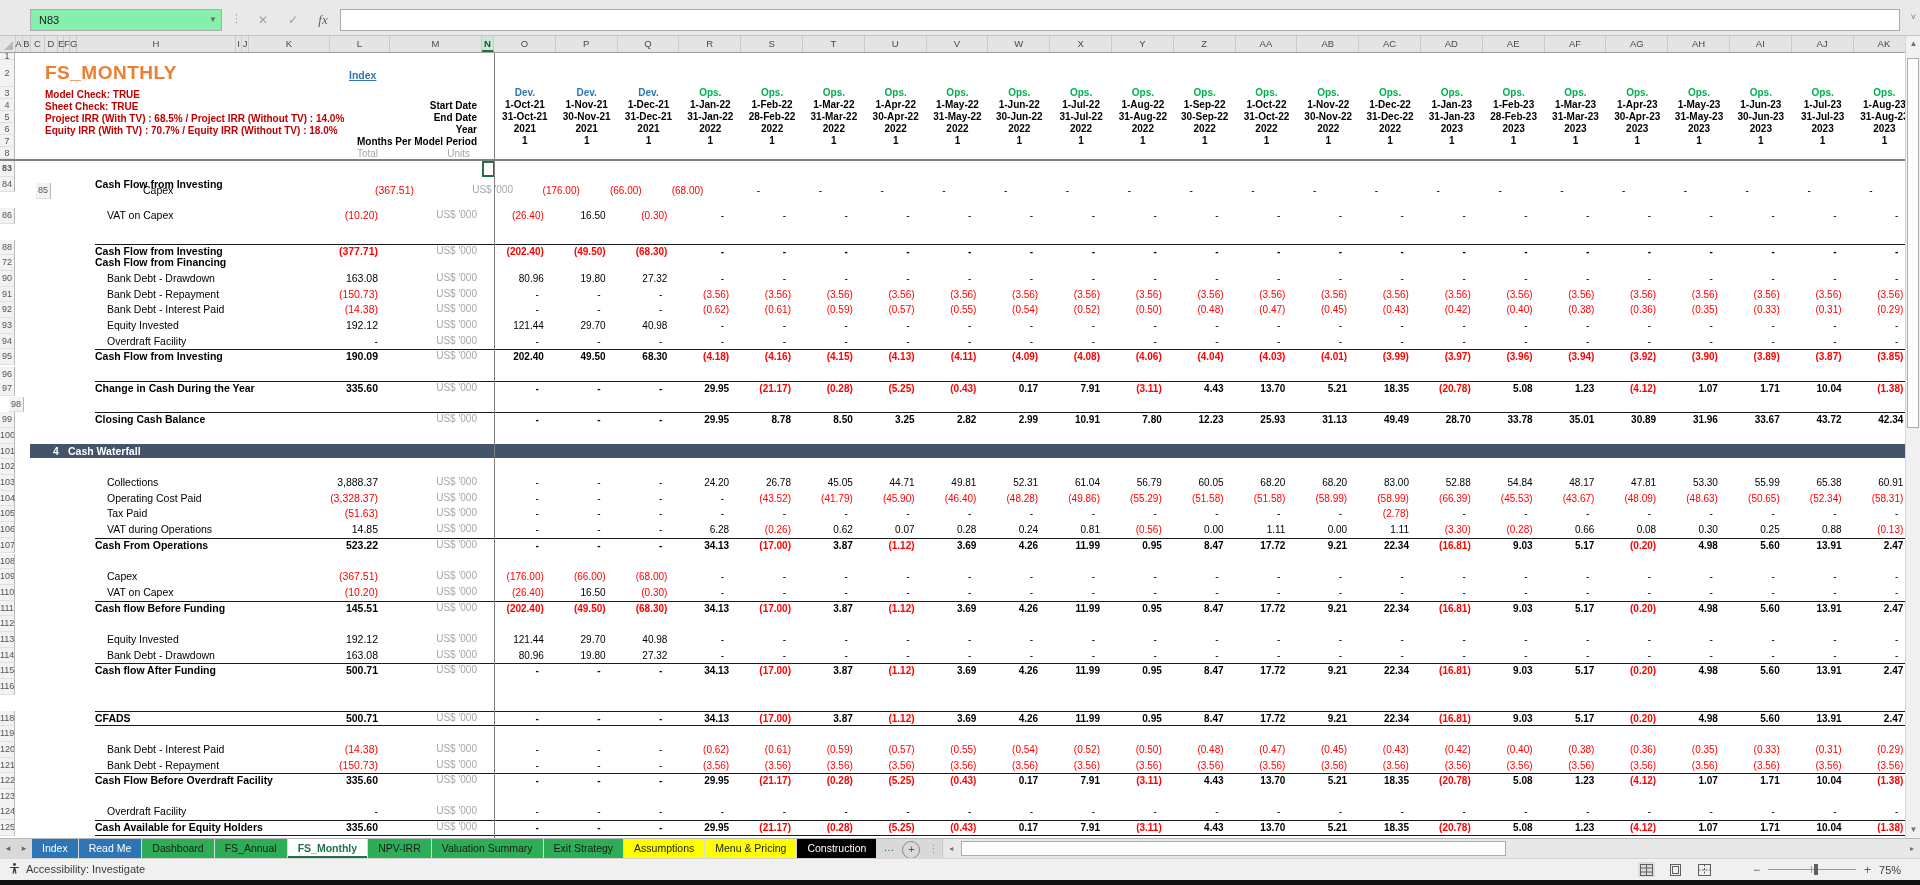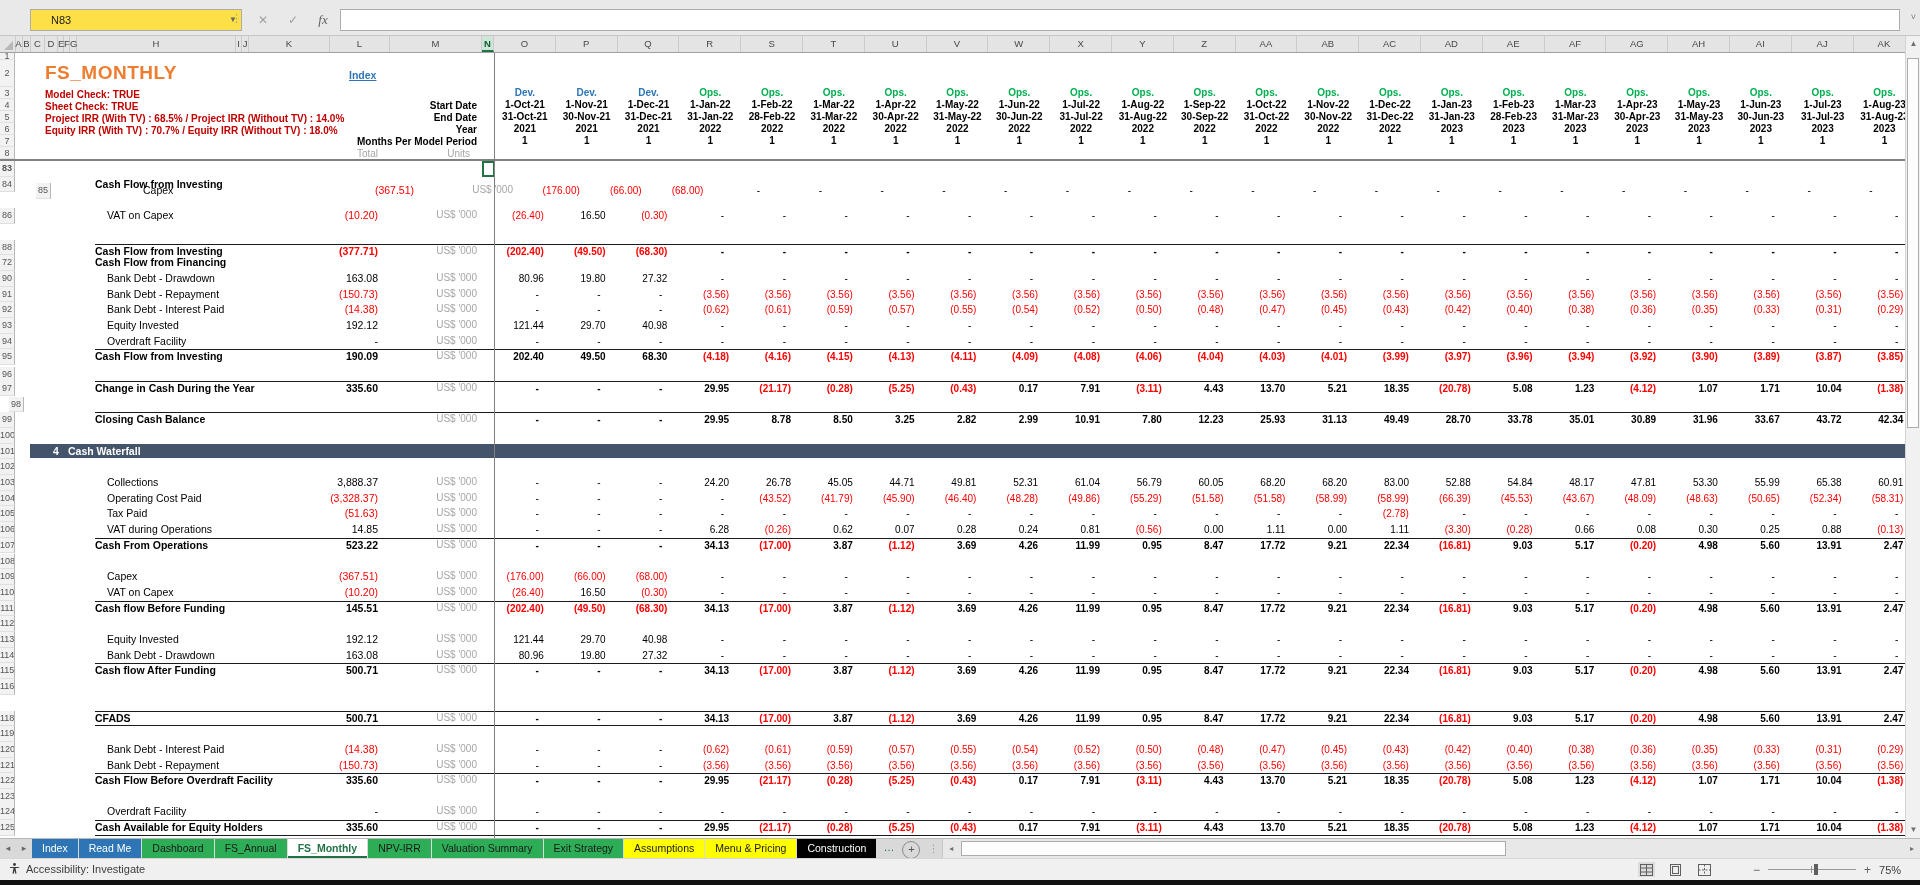--- a/index.html
+++ b/index.html
@@ -1,20 +1,20 @@
 <!DOCTYPE html>
 <html><head>
 <meta charset="utf-8">
 <style>
   html,body{margin:0;padding:0;background:#fff;}
   #app{position:relative;width:1920px;height:885px;overflow:hidden;background:#fff;
        font-family:"Liberation Sans",sans-serif;color:#000;}
   
   #chrome{position:absolute;left:0;top:0;width:1920px;height:36px;background:#E9E9E9;border-bottom:1px solid #C6C6C6;box-sizing:border-box;}
-  #namebox{position:absolute;left:30px;top:9px;width:212px;height:22px;background:#fde047;border:1px solid #ACACAC;box-sizing:border-box;font-size:11px;line-height:20px;padding-left:20px;color:#222;}
+  #namebox{position:absolute;left:30px;top:9px;width:192px;height:22px;background:#86efac;border:1px solid #ACACAC;box-sizing:border-box;font-size:11px;line-height:20px;padding-left:8px;color:#222;}
   #namebox .dd{position:absolute;right:4px;top:0;font-size:8px;color:#666;line-height:20px;}
   #fbdots{position:absolute;left:231px;top:12px;color:#9a9a9a;font-size:11px;letter-spacing:0;}
   .fbtn{position:absolute;top:9px;width:26px;height:22px;text-align:center;line-height:22px;color:#A0A0A0;font-size:12px;}
   #btn-x{left:250px;} #btn-ok{left:280px;}
   #btn-fx{left:310px;color:#5f5f5f;font-family:"Liberation Serif",serif;font-style:italic;font-size:13px;}
   #formula-field{position:absolute;left:340px;top:9px;width:1560px;height:22px;background:#fff;border:1px solid #ACACAC;box-sizing:border-box;font-size:11px;line-height:20px;padding-left:6px;}
   #fb-collapse{position:absolute;right:4px;top:12px;color:#777;font-size:9px;}
   
   #colhead{position:absolute;left:0;top:36px;width:1920px;height:17px;background:#E4E4E4;border-bottom:1px solid #9f9f9f;box-sizing:border-box;}
   #corner{position:absolute;left:0;top:0;width:15px;height:16px;border-right:1px solid #CBCBCB;}

